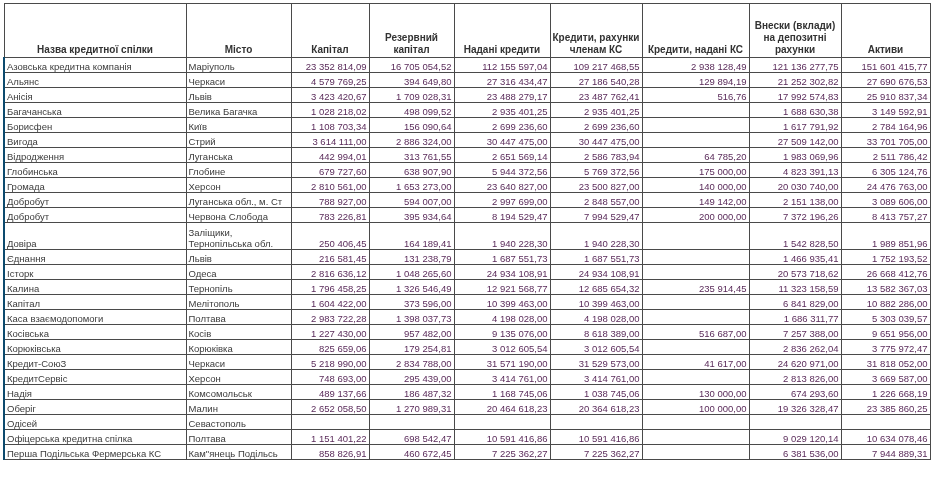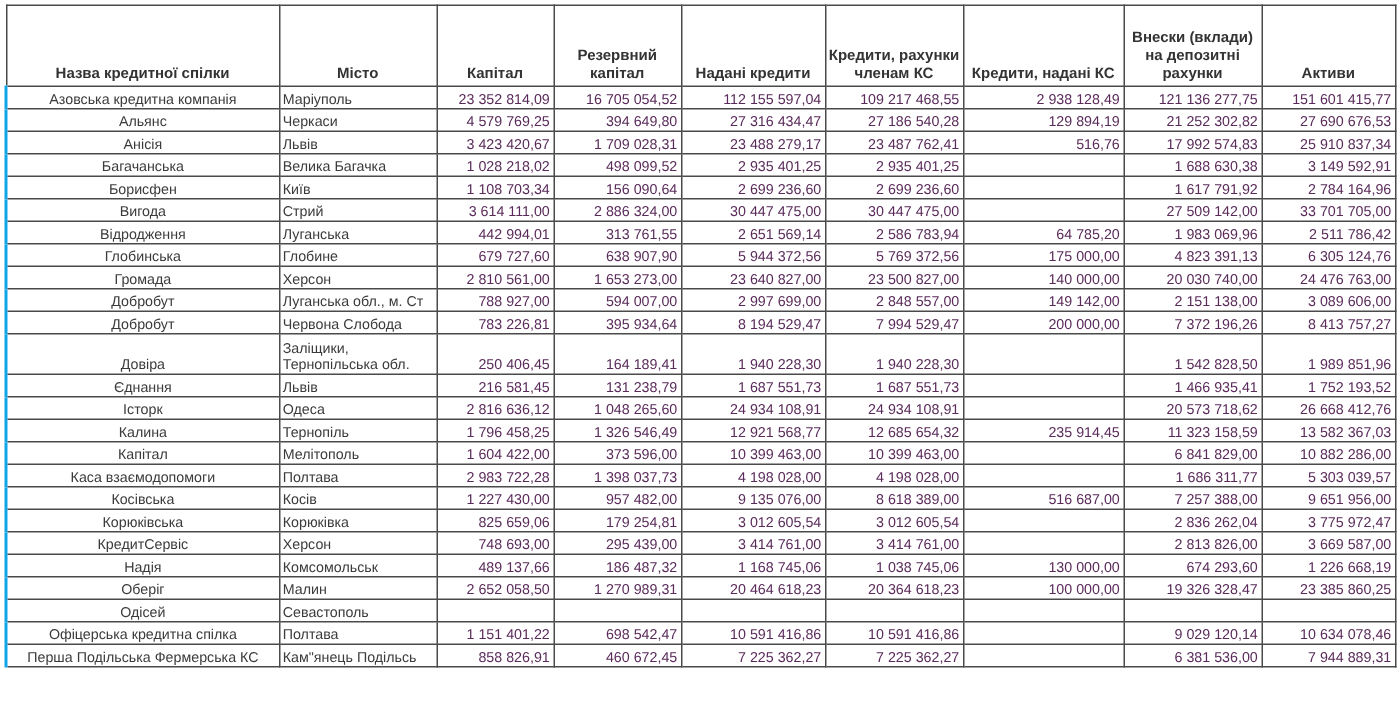--- a/index.html
+++ b/index.html
@@ -28,21 +28,21 @@
     font-weight:bold; color:#333333; font-size:10px;
     text-align:center; vertical-align:bottom;
     height:52px; white-space:normal; line-height:12px;
     padding-bottom:1px;
   }
   table.grid td { height:14px; vertical-align:bottom; }
   table.grid td.txt { text-align:left; color:#3b3b3b; }
   table.grid td.num { text-align:right; color:#5a2b5a; }
   table.grid tr.tall td { height:26px; }
   table.grid td.city-wrap { white-space:normal; }
-  table.grid td.c1 { border-left:2px solid #0ea5e9;text-align:center; }
+  table.grid td.c1 { border-left:2px solid #0c4a6e; }
 </style>
 </head>
 <body>
 
 <table class="grid">
   <colgroup>
     <col class="c1">
       <col class="c2">
       <col class="c3">
       <col class="c4">
@@ -269,20 +269,31 @@
         <td class="txt">Корюківка</td>
         <td class="num">825 659,06</td>
         <td class="num">179 254,81</td>
         <td class="num">3 012 605,54</td>
         <td class="num">3 012 605,54</td>
         <td class="num"></td>
         <td class="num">2 836 262,04</td>
         <td class="num">3 775 972,47</td>
       </tr>
       <tr>
+        <td class="txt c1">Кредит-СоюЗ</td>
+        <td class="txt">Черкаси</td>
+        <td class="num">5 218 990,00</td>
+        <td class="num">2 834 788,00</td>
+        <td class="num">31 571 190,00</td>
+        <td class="num">31 529 573,00</td>
+        <td class="num">41 617,00</td>
+        <td class="num">24 620 971,00</td>
+        <td class="num">31 818 052,00</td>
+      </tr>
+      <tr>
         <td class="txt c1">КредитСервіс</td>
         <td class="txt">Херсон</td>
         <td class="num">748 693,00</td>
         <td class="num">295 439,00</td>
         <td class="num">3 414 761,00</td>
         <td class="num">3 414 761,00</td>
         <td class="num"></td>
         <td class="num">2 813 826,00</td>
         <td class="num">3 669 587,00</td>
       </tr>

